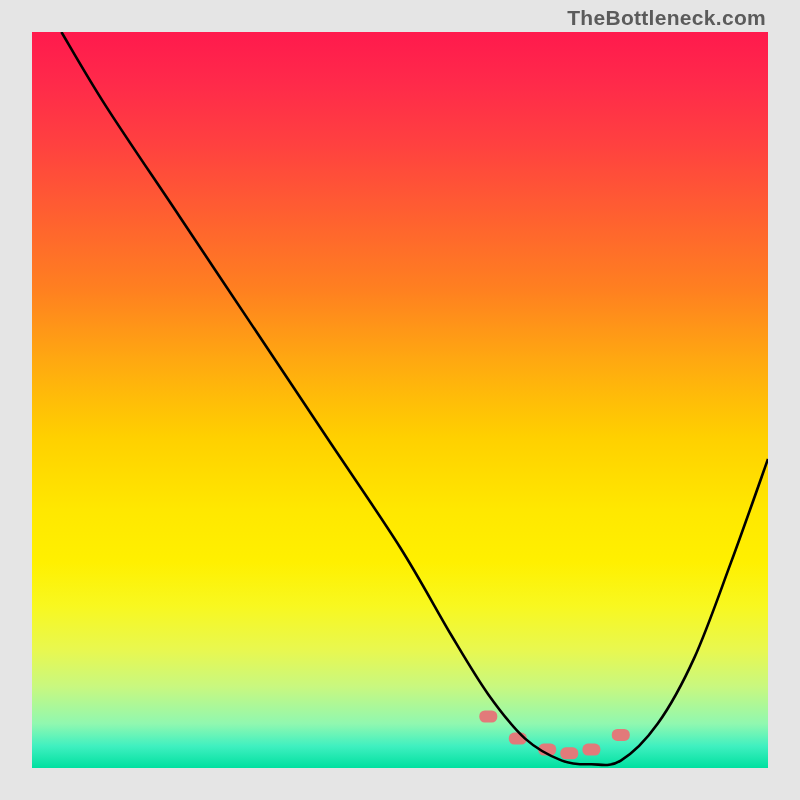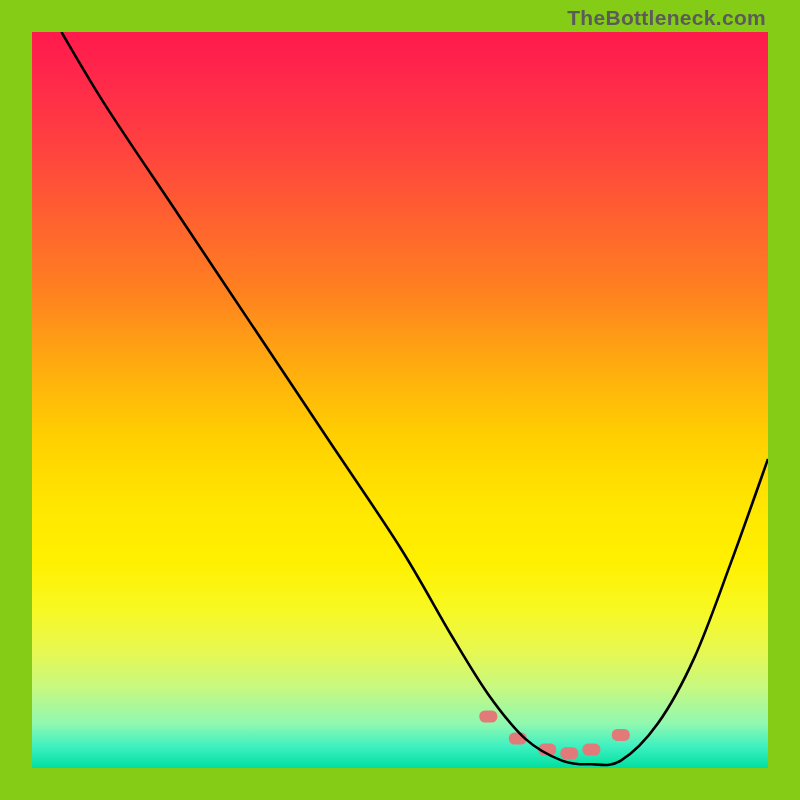--- a/index.html
+++ b/index.html
@@ -1,20 +1,20 @@
 <!DOCTYPE html>
 <html><head>
 <meta charset="utf-8">
 <style>
   * { margin: 0; padding: 0; box-sizing: border-box; }
   html, body { width: 800px; height: 800px; background: #000; overflow: hidden; }
   .container {
     width: 800px;
     height: 800px;
-    background: #84cc16;
+    background: #e5e5e5;
     position: relative;
   }
   .plot-area {
     position: absolute;
     left: 32px;
     top: 32px;
     width: 736px;
     height: 736px;
     background: linear-gradient(to bottom,
       #ff1a4d 0%,

